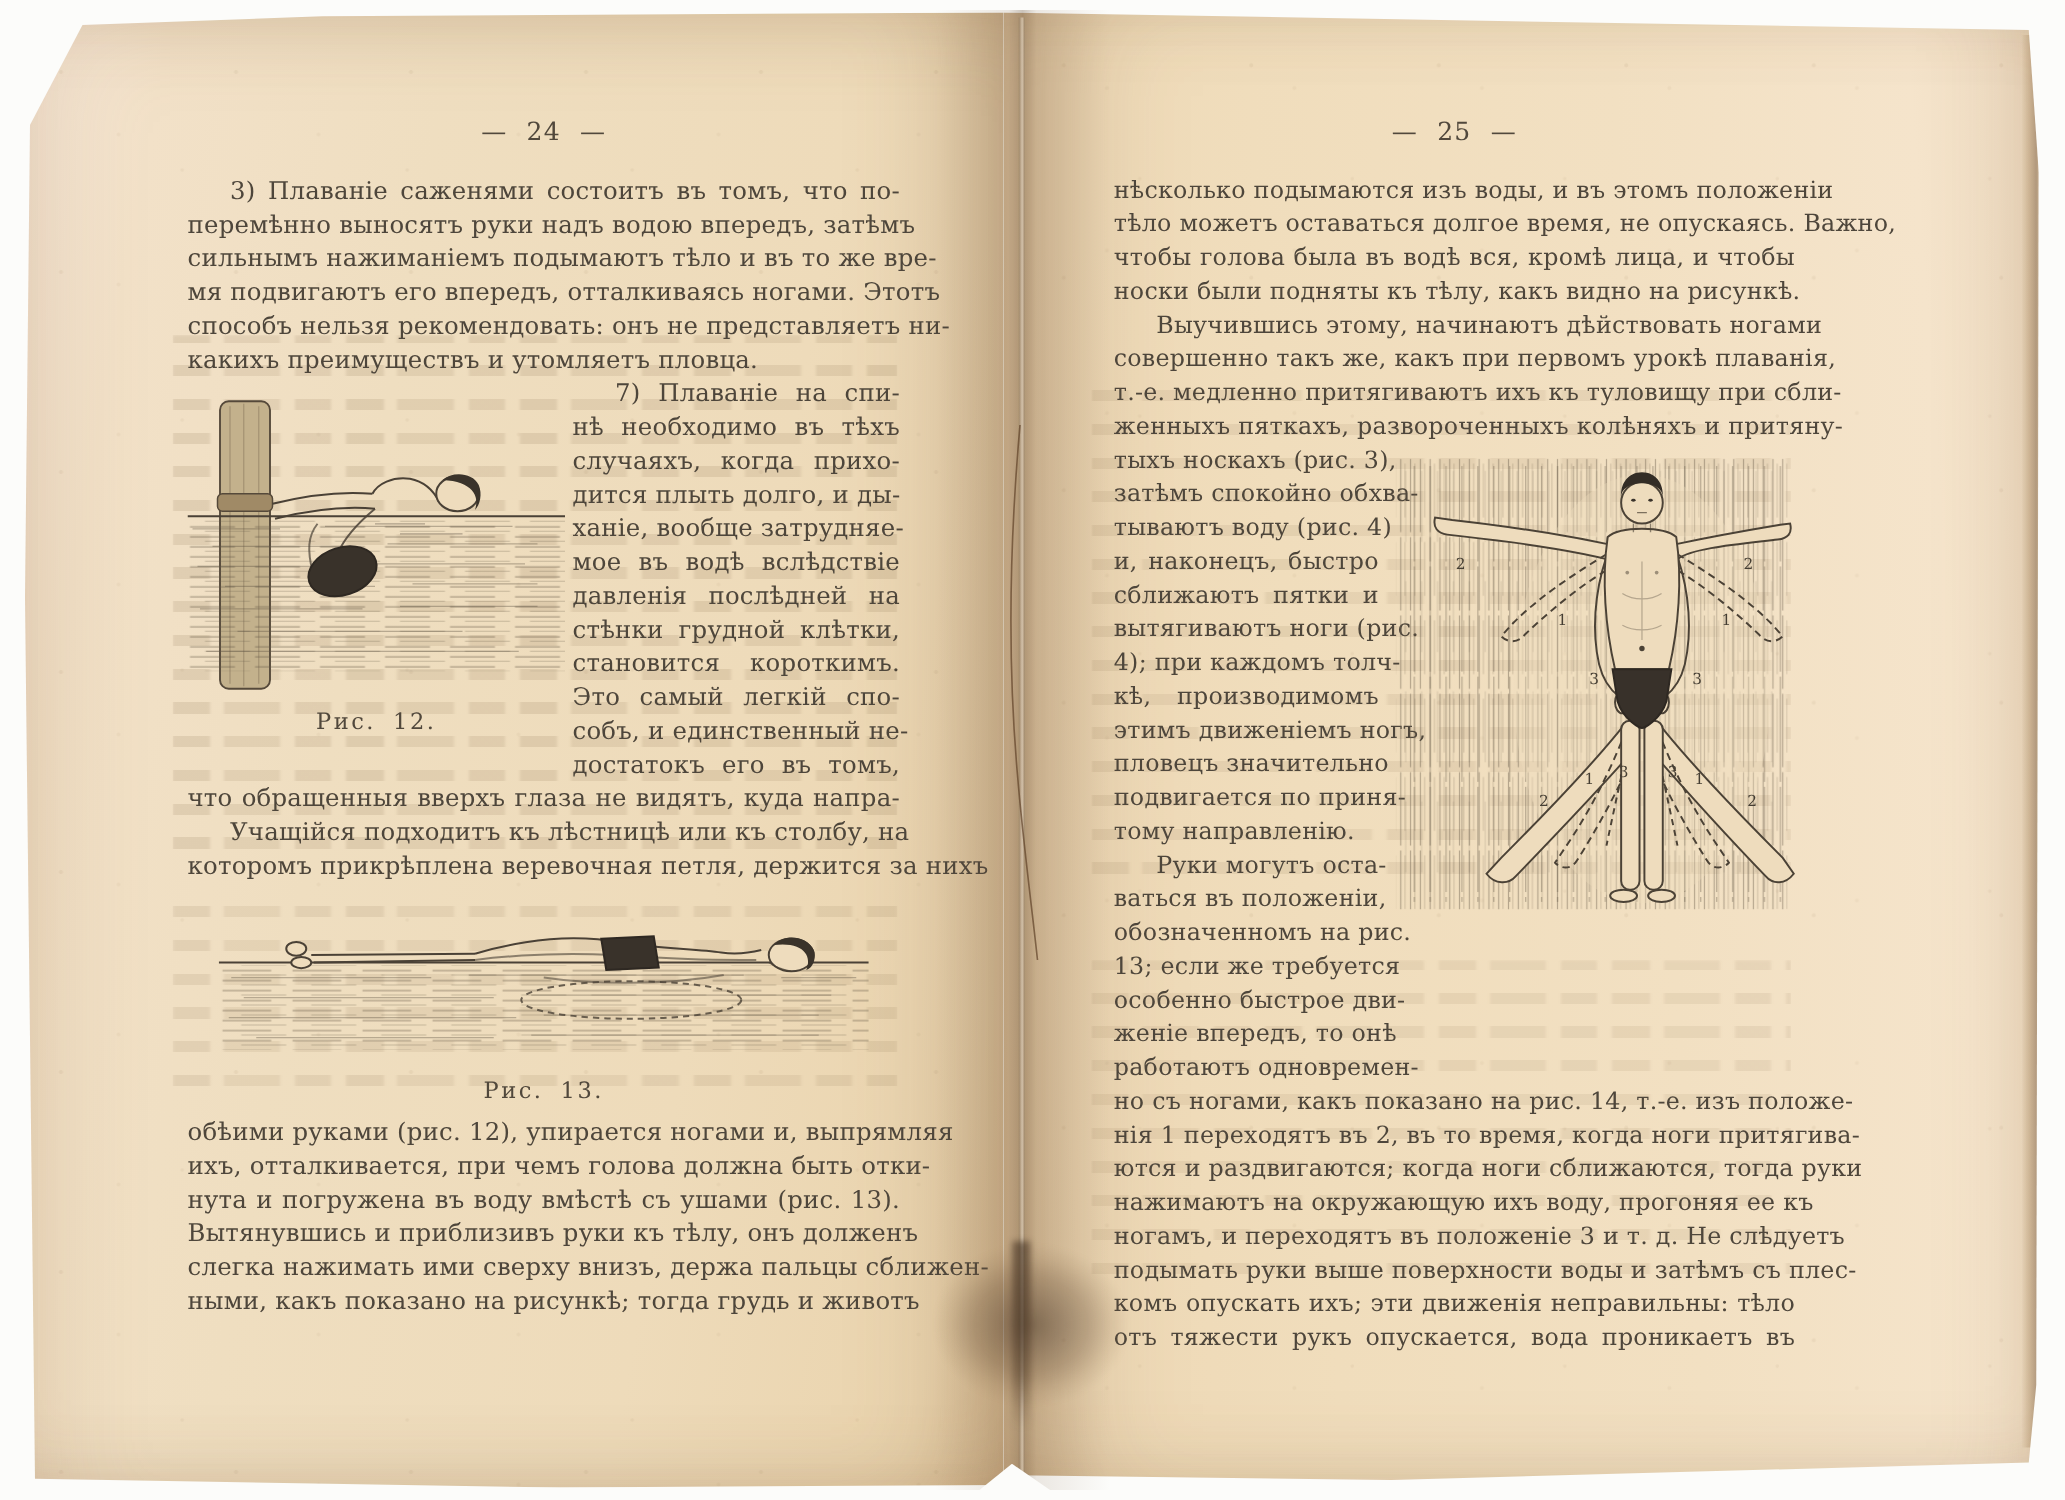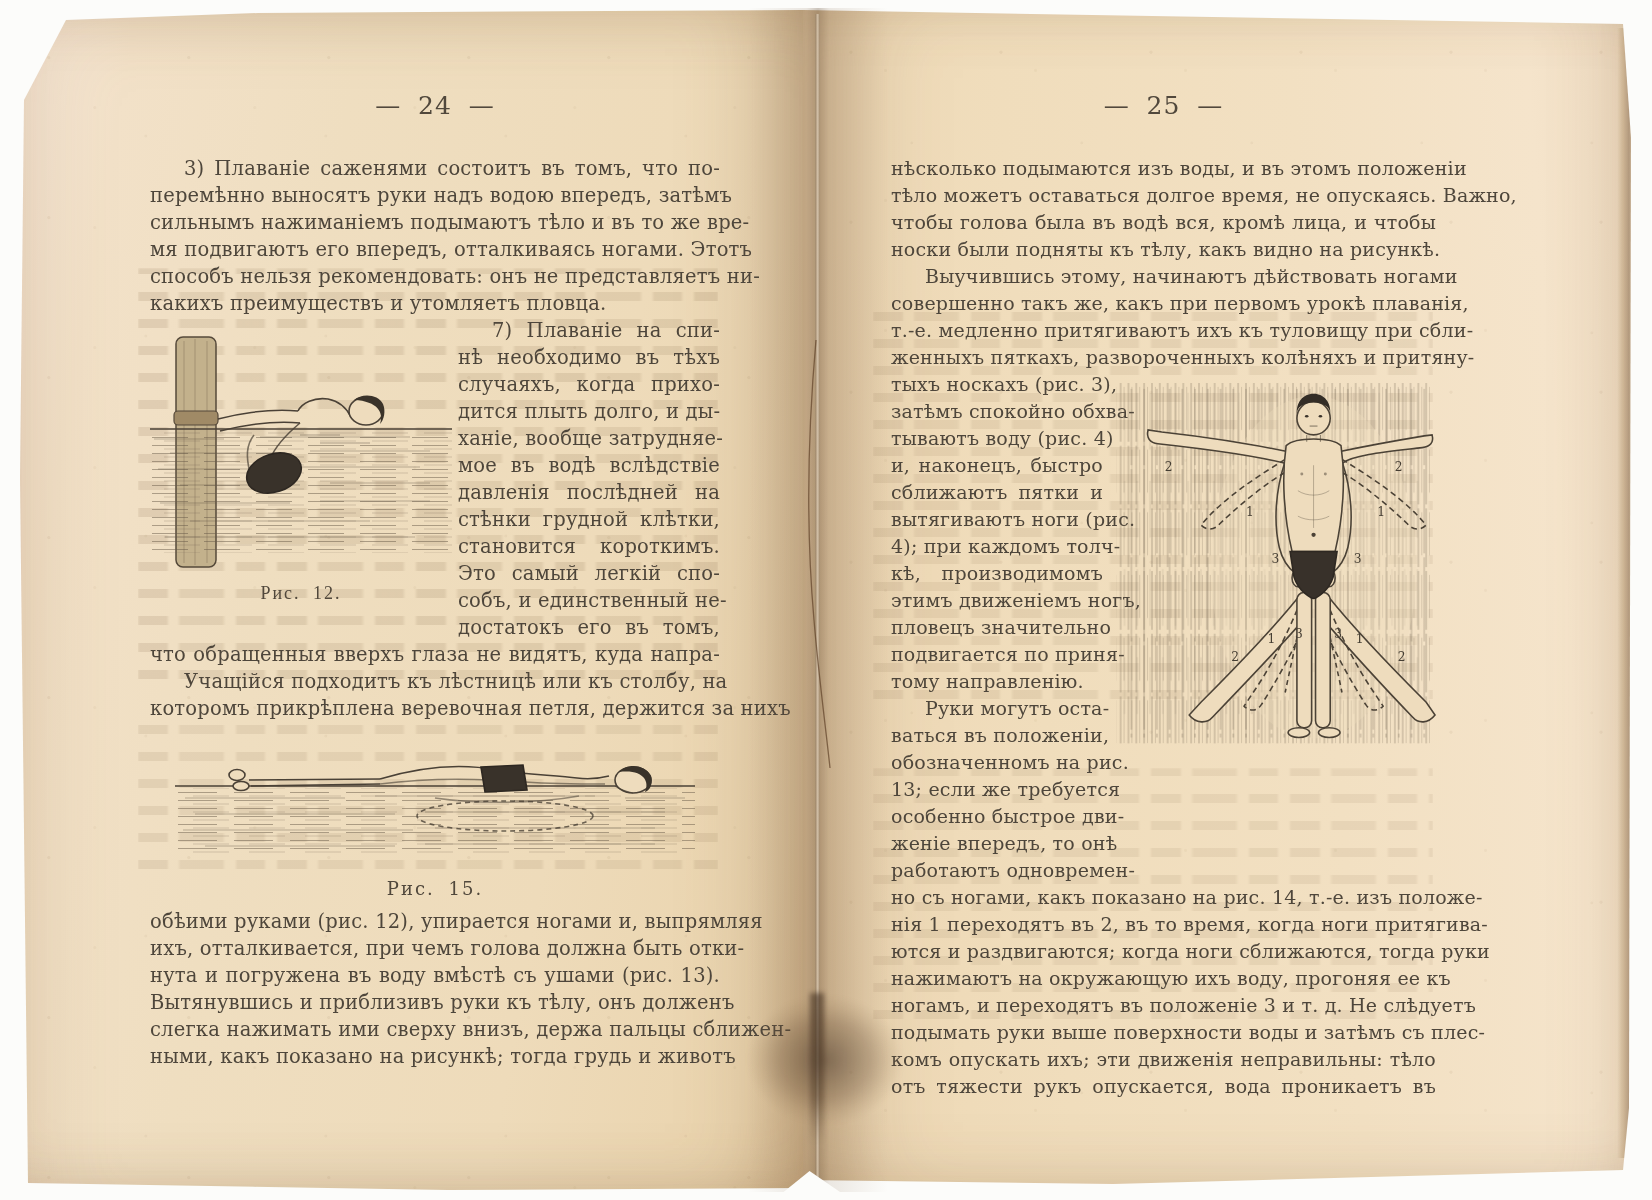--- a/index.html
+++ b/index.html
@@ -31,28 +31,28 @@
     clip-path:polygon(0 2px,820px 16px,828px 130px,826px 1100px,820px 1162px,310px 1176px,0 1172px);
   }
   .shade{position:absolute;inset:0;pointer-events:none;}
   .shade-left{box-shadow:inset 50px 30px 90px -40px rgba(150,110,70,.22), inset -80px -10px 90px -50px rgba(130,95,60,.35), inset 0 -40px 70px -45px rgba(130,95,60,.25), inset 0 50px 70px -55px rgba(140,105,65,.2);}
   .shade-right{box-shadow:inset 90px 0 100px -50px rgba(125,90,55,.35), inset -60px 0 80px -55px rgba(150,115,75,.28), inset 0 -45px 80px -50px rgba(130,95,60,.26), inset 0 45px 70px -55px rgba(140,105,65,.18);}
   .edge-stack{position:absolute;right:1px;top:20px;width:16px;height:1130px;pointer-events:none;
     background:linear-gradient(90deg,transparent,rgba(150,115,70,.28) 40%,rgba(110,80,50,.4) 75%,rgba(170,140,100,.2));}
   .textcol{position:absolute;color:#4e463b;}
   .textcol-left{left:132px;top:84px;width:570px;font-size:19.5px;line-height:27px;}
   .textcol-right{left:88px;top:84px;width:545px;font-size:19px;line-height:27px;}
-  .pagenum{text-align:center;font-size:25px;letter-spacing:1px;word-spacing:8px;margin-bottom:36px;color:#51483c;}
+  .pagenum{text-align:center;font-size:20px;letter-spacing:1px;word-spacing:8px;margin-bottom:20px;color:#51483c;}
   .tline{text-align:justify;text-align-last:justify;white-space:nowrap;letter-spacing:.2px;}
   .tline.end{text-align-last:left;}
   .tline.ind{text-indent:34px;}
   .figrow{display:flex;align-items:flex-start;}
   .figrow .grow{flex:1 1 auto;min-width:0;}
   .fig{margin:0;}
-  .fig12wrap{width:302px;margin:6px 6px 0 0;flex:0 0 auto;font-family:Liberation Serif, serif;}
+  .fig12wrap{width:302px;margin:6px 6px 0 0;flex:0 0 auto;}
   .fig13wrap{width:520px;margin:12px auto 6px auto;}
   .fig14wrap{width:333px;margin:6px 0 0 0;flex:0 0 auto;}
   .figcap{text-align:center;font-size:18px;letter-spacing:2px;word-spacing:6px;color:#51483c;margin-top:9px;}
   .ghost{position:absolute;pointer-events:none;filter:blur(1.2px);opacity:.5;
     background:repeating-linear-gradient(90deg, rgba(135,110,78,.32) 0 30px, transparent 30px 41px, rgba(135,110,78,.28) 41px 86px, transparent 86px 98px, rgba(135,110,78,.3) 98px 127px, transparent 127px 139px);
     -webkit-mask-image:repeating-linear-gradient(0deg, transparent 0 9px, #000 9px 18px, transparent 18px 27px);
     mask-image:repeating-linear-gradient(0deg, transparent 0 9px, #000 9px 18px, transparent 18px 27px);}
   .gutter-shade{position:absolute;left:730px;top:0;width:140px;height:1184px;pointer-events:none;
     background:linear-gradient(90deg,transparent,rgba(120,90,60,.14) 42%,rgba(90,65,40,.3) 50%,rgba(120,90,60,.13) 58%,transparent);}
   .crease{position:absolute;left:797px;top:6px;width:5px;height:1172px;pointer-events:none;
@@ -168,21 +168,21 @@
             <path d="M205,45 C245,33 285,29 322,36 C352,41 382,41 402,44 C416,46 426,44 434,42"></path>
             <path d="M205,50 C250,44 300,44 350,48 C380,50 410,50 430,50" opacity=".6"></path>
             <path d="M306,33 L348,31 L352,56 L310,58 Z" fill="#39322a" stroke="#2e2822"></path>
             <ellipse cx="458" cy="46" rx="18" ry="13" fill="#eedcbd"></ellipse>
             <path d="M444,38 C452,29 470,30 476,42 C478,48 476,56 470,58 C475,47 468,35 444,38 Z" fill="#3a332a" stroke="none"></path>
             <path d="M440,52 C446,56 452,58 458,59" stroke-width="1.1" opacity=".7"></path>
             <ellipse cx="330" cy="82" rx="88" ry="15" stroke-dasharray="5 4" opacity=".8"></ellipse>
             <path d="M260,64 C300,70 360,70 404,62" opacity=".55"></path>
           </g>
         </svg>
-        <figcaption class="figcap">Рис. 15.</figcaption>
+        <figcaption class="figcap">Рис. 13.</figcaption>
       </figure>
 
       <div class="block">
           <div class="para">
             <div class="tline">обѣими руками (рис. 12), упирается ногами и, выпрямляя</div>
             <div class="tline">ихъ, отталкивается, при чемъ голова должна быть отки-</div>
             <div class="tline">нута и погружена въ воду вмѣстѣ съ ушами (рис. 13).</div>
             <div class="tline">Вытянувшись и приблизивъ руки къ тѣлу, онъ долженъ</div>
             <div class="tline">слегка нажимать ими сверху внизъ, держа пальцы сближен-</div>
             <div class="tline">ными, какъ показано на рисункѣ; тогда грудь и животъ</div>

